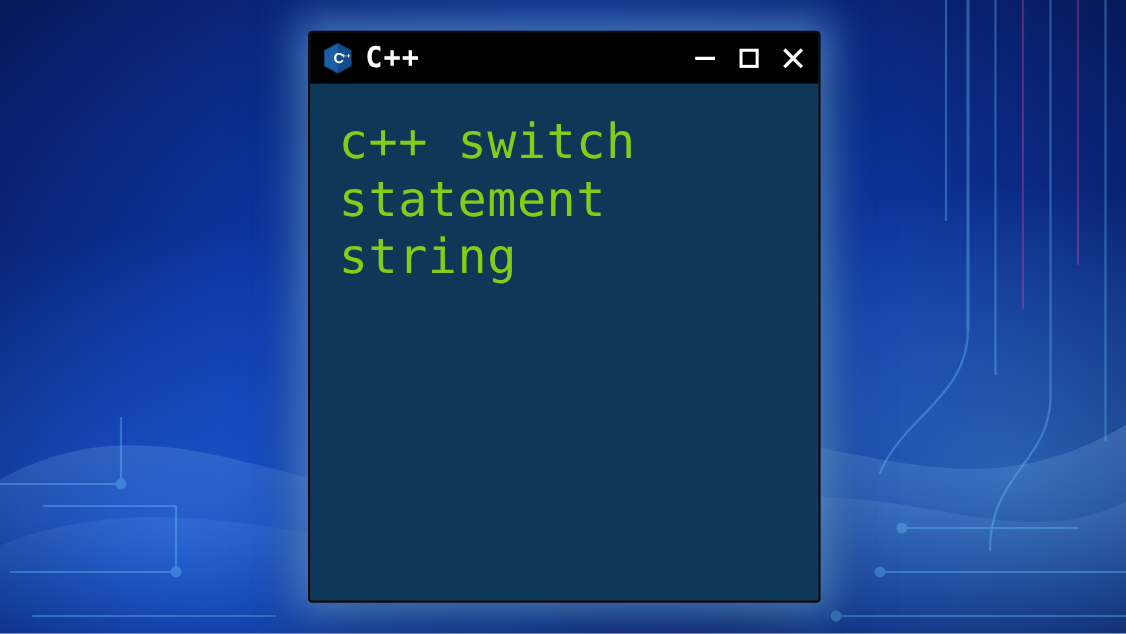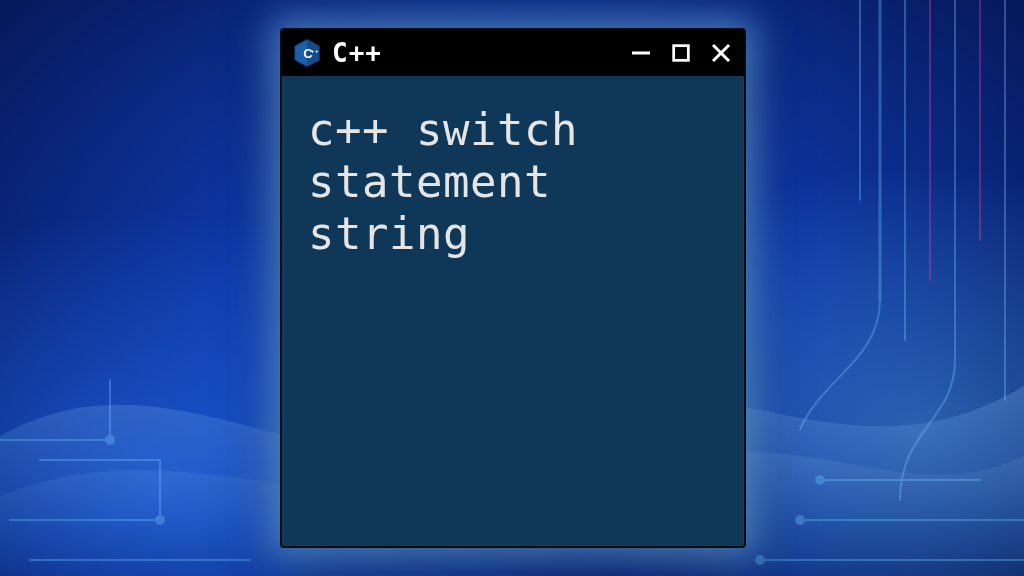--- a/index.html
+++ b/index.html
@@ -68,21 +68,21 @@
       color: #ffffff;
     }
     .win-btn {
       width: 26px; height: 26px; display:flex; align-items:center; justify-content:center;
       cursor: pointer;
     }
     .win-btn svg { display:block; }
 
     .body {
       padding: 28px 26px 20px 26px;
-      color: #e5e5e5;
+      color: #84cc16;
       font-size: 44px;
       line-height: 1.18;
       letter-spacing: 0.5px;
       white-space: pre-line;
       font-weight: 500;
     }
   </style>
 </head>
 <body>
 

